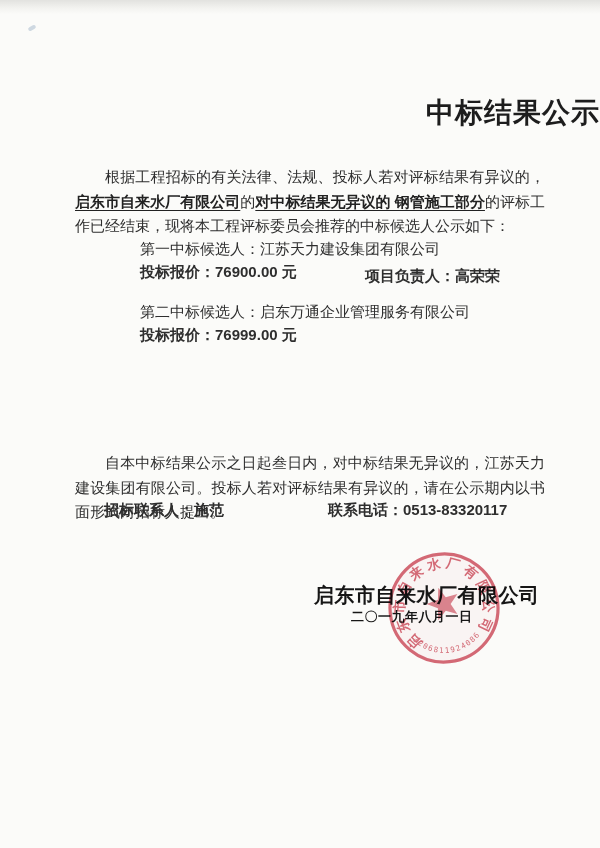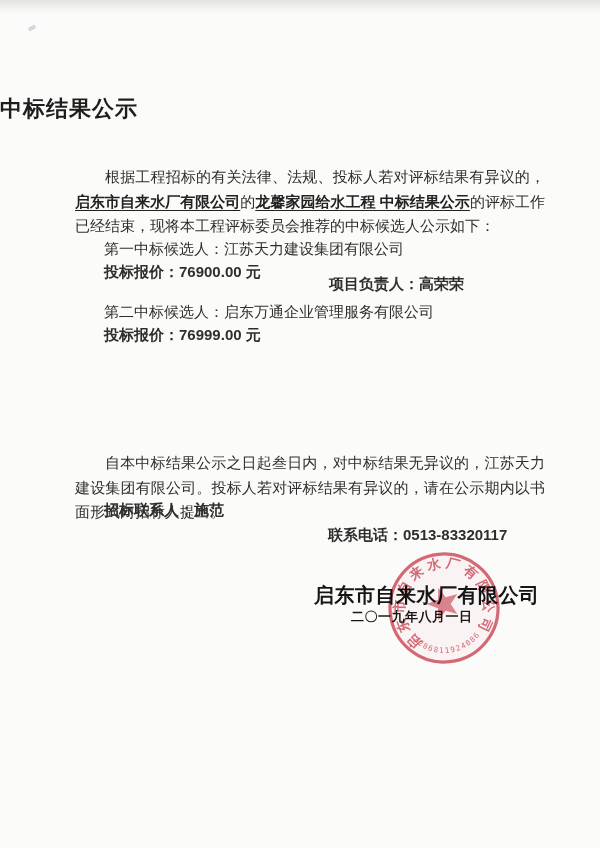--- a/index.html
+++ b/index.html
@@ -14,45 +14,45 @@
   .scan-edge{
     position:absolute;top:0;left:0;width:600px;height:14px;
     background:linear-gradient(180deg,#e2e2df 0%,#f2f2ef 55%,rgba(251,251,249,0) 100%);
   }
   .scan-speck{
     position:absolute;left:28px;top:26px;width:8px;height:4px;
     background:#a9bccd;opacity:.55;transform:rotate(-28deg);border-radius:2px;
   }
   .doc-title{
     position:absolute;top:79px;left:0;width:600px;
-    text-align:left;font-size:22px;line-height:30px;
+    text-align:right;font-size:28px;line-height:30px;
     font-weight:bold;color:#1d1d1d;letter-spacing:1px;
   }
   .para{
     position:absolute;left:75px;width:470px;
     font-size:15px;line-height:24.5px;
     text-align:justify;word-break:break-all;color:#2e2e2e;
   }
   .para.indent{text-indent:2em;}
   #intro{top:150px;}
   #closing{top:436px;}
   .bu{font-weight:bold;text-decoration:underline;text-underline-offset:3px;color:#222;}
   .candidates{
     position:absolute;left:104px;top:237px;width:460px;
     font-size:15px;color:#2e2e2e;
   }
   .cand-block{margin-bottom:17px;}
-  .cand-row{line-height:23px;height:23px;white-space:nowrap;}
+  .cand-row{line-height:23px;height:23px;white-space:nowrap;margin-left:36px;}
   .cand-row2{position:relative;font-weight:bold;}
-  .manager-cell{position:absolute;left:225px;top:12px;}
+  .manager-cell{position:absolute;left:225px;top:4px;}
   .contact-row{
     position:absolute;left:104px;top:498px;width:460px;height:23px;
     font-size:15px;line-height:23px;white-space:nowrap;font-weight:bold;
   }
-  .phone-cell{position:absolute;left:224px;top:0;margin-top:25px;}
+  .phone-cell{position:absolute;left:224px;top:0;}
   .sig-company{
     position:absolute;left:314px;top:584px;
     font-size:20px;line-height:22px;font-weight:bold;color:#161616;
     letter-spacing:0.5px;white-space:nowrap;
   }
   .sig-date{
     position:absolute;left:351px;top:606px;
     font-size:13px;line-height:22px;font-weight:bold;color:#161616;
     letter-spacing:0.5px;white-space:nowrap;
   }
@@ -62,21 +62,21 @@
   }
 </style>
 </head>
 <body>
 
 <div class="scan-edge"></div>
 <div class="scan-speck"></div>
 
 <h1 class="doc-title">中标结果公示</h1>
 
-<p class="para indent" id="intro"><span>根据工程招标的有关法律、法规、投标人若对评标结果有异议的，</span><span class="bu">启东市自来水厂有限公司</span><span>的</span><span class="bu">龙馨家园给水工程 中标结果公示</span><span>的评标工作已经结束，现将本工程评标委员会推荐的中标候选人公示如下：</span></p>
+<p class="para indent" id="intro"><span>根据工程招标的有关法律、法规、投标人若对评标结果有异议的，</span><span class="bu">启东市自来水厂有限公司</span><span>的</span><span class="bu">对中标结果无异议的 钢管施工部分</span><span>的评标工作已经结束，现将本工程评标委员会推荐的中标候选人公示如下：</span></p>
 
 <div class="candidates">
 
   <div class="cand-block">
     <div class="cand-row"><span>第一中标候选人：</span><span>江苏天力建设集团有限公司</span></div>
     <div class="cand-row cand-row2"><span>投标报价：</span><span>76900.00 元</span><span class="manager-cell"><span>项目负责人：</span><span>高荣荣</span></span></div>
   </div>
 
   <div class="cand-block">
     <div class="cand-row"><span>第二中标候选人：</span><span>启东万通企业管理服务有限公司</span></div>

